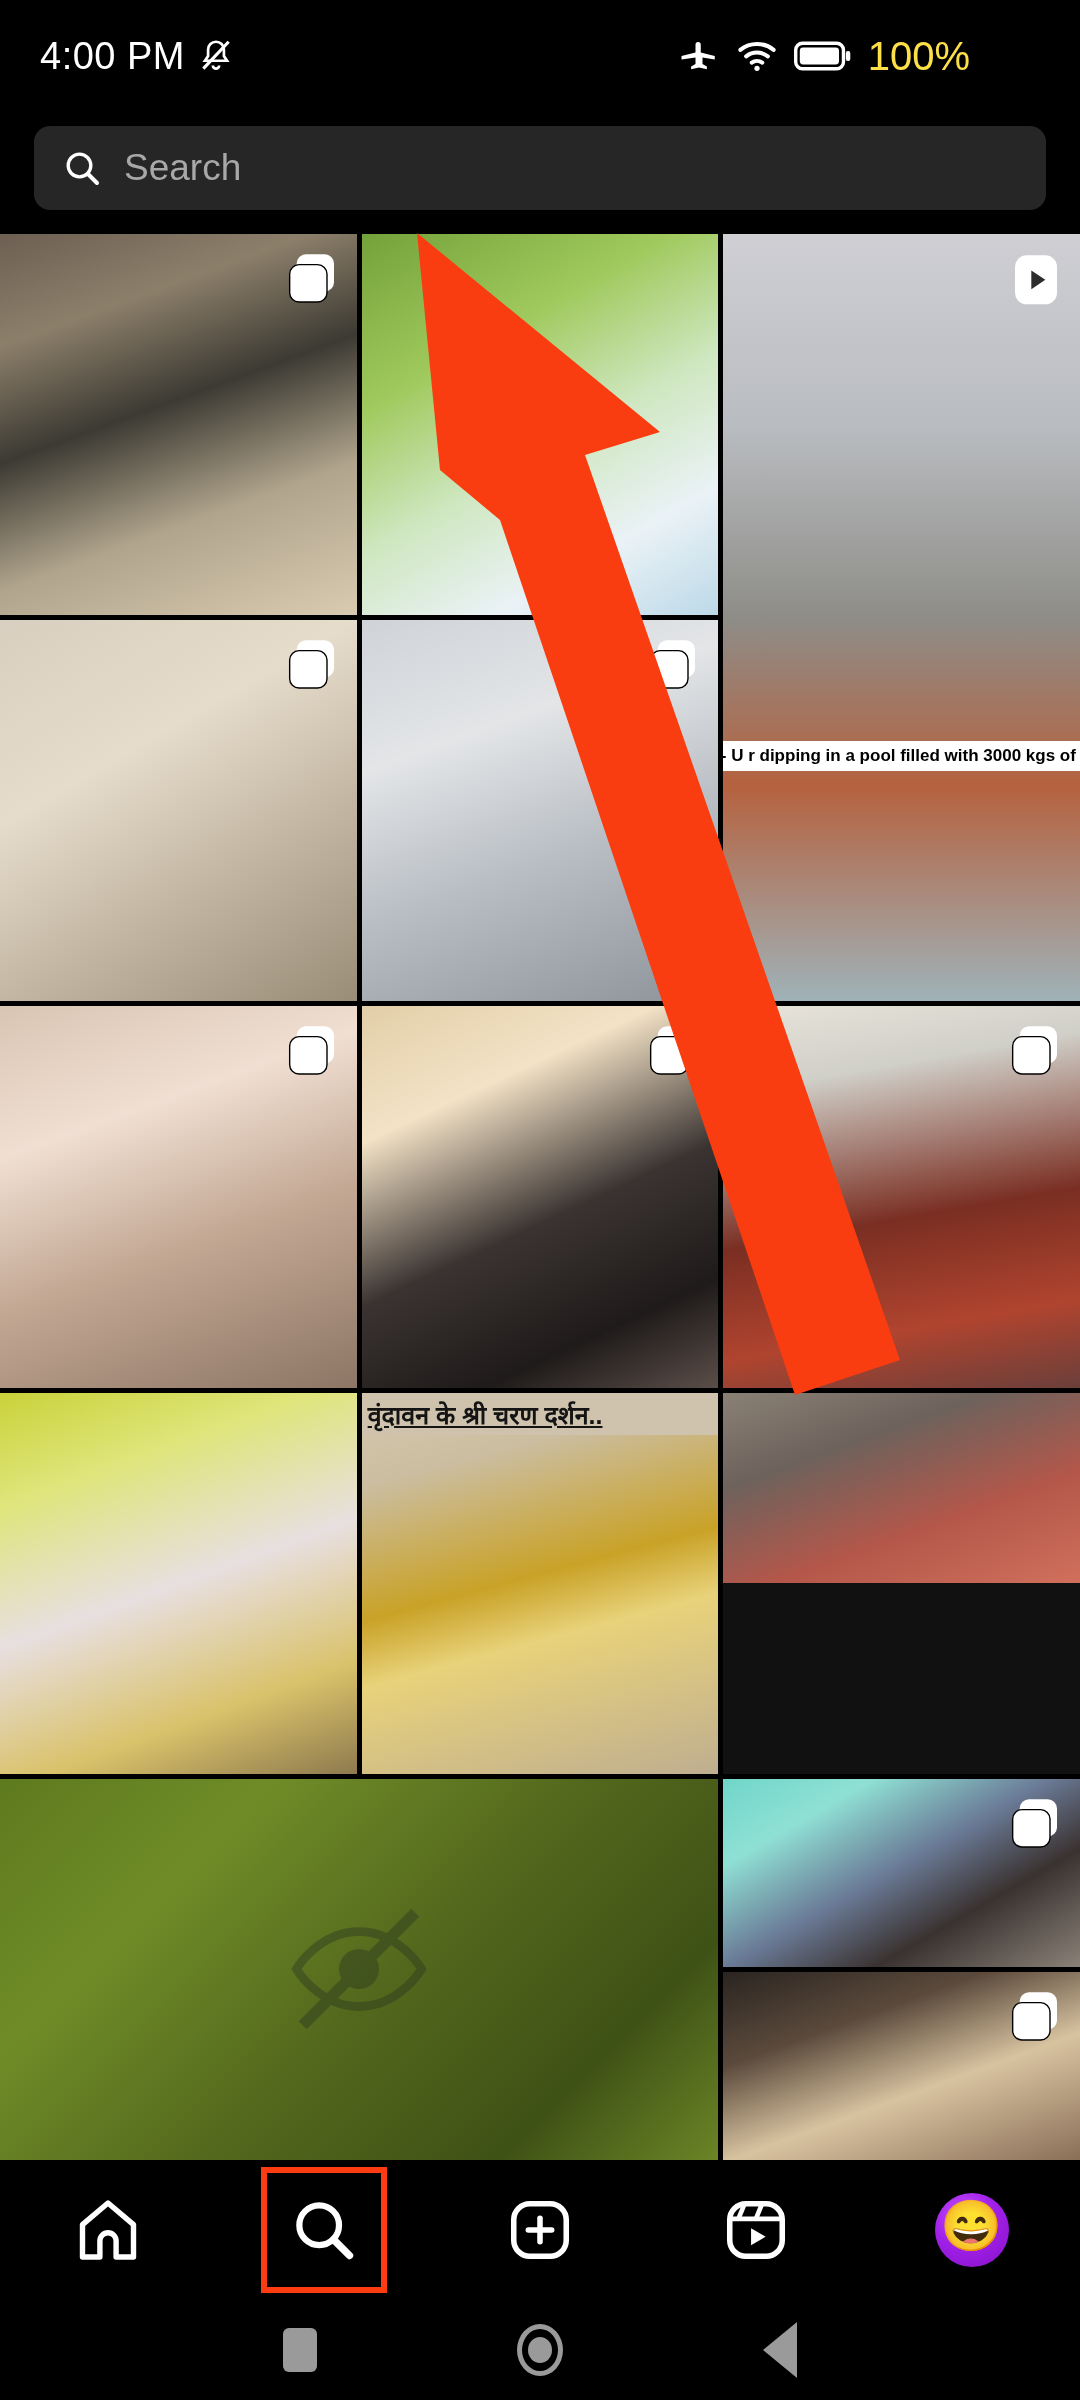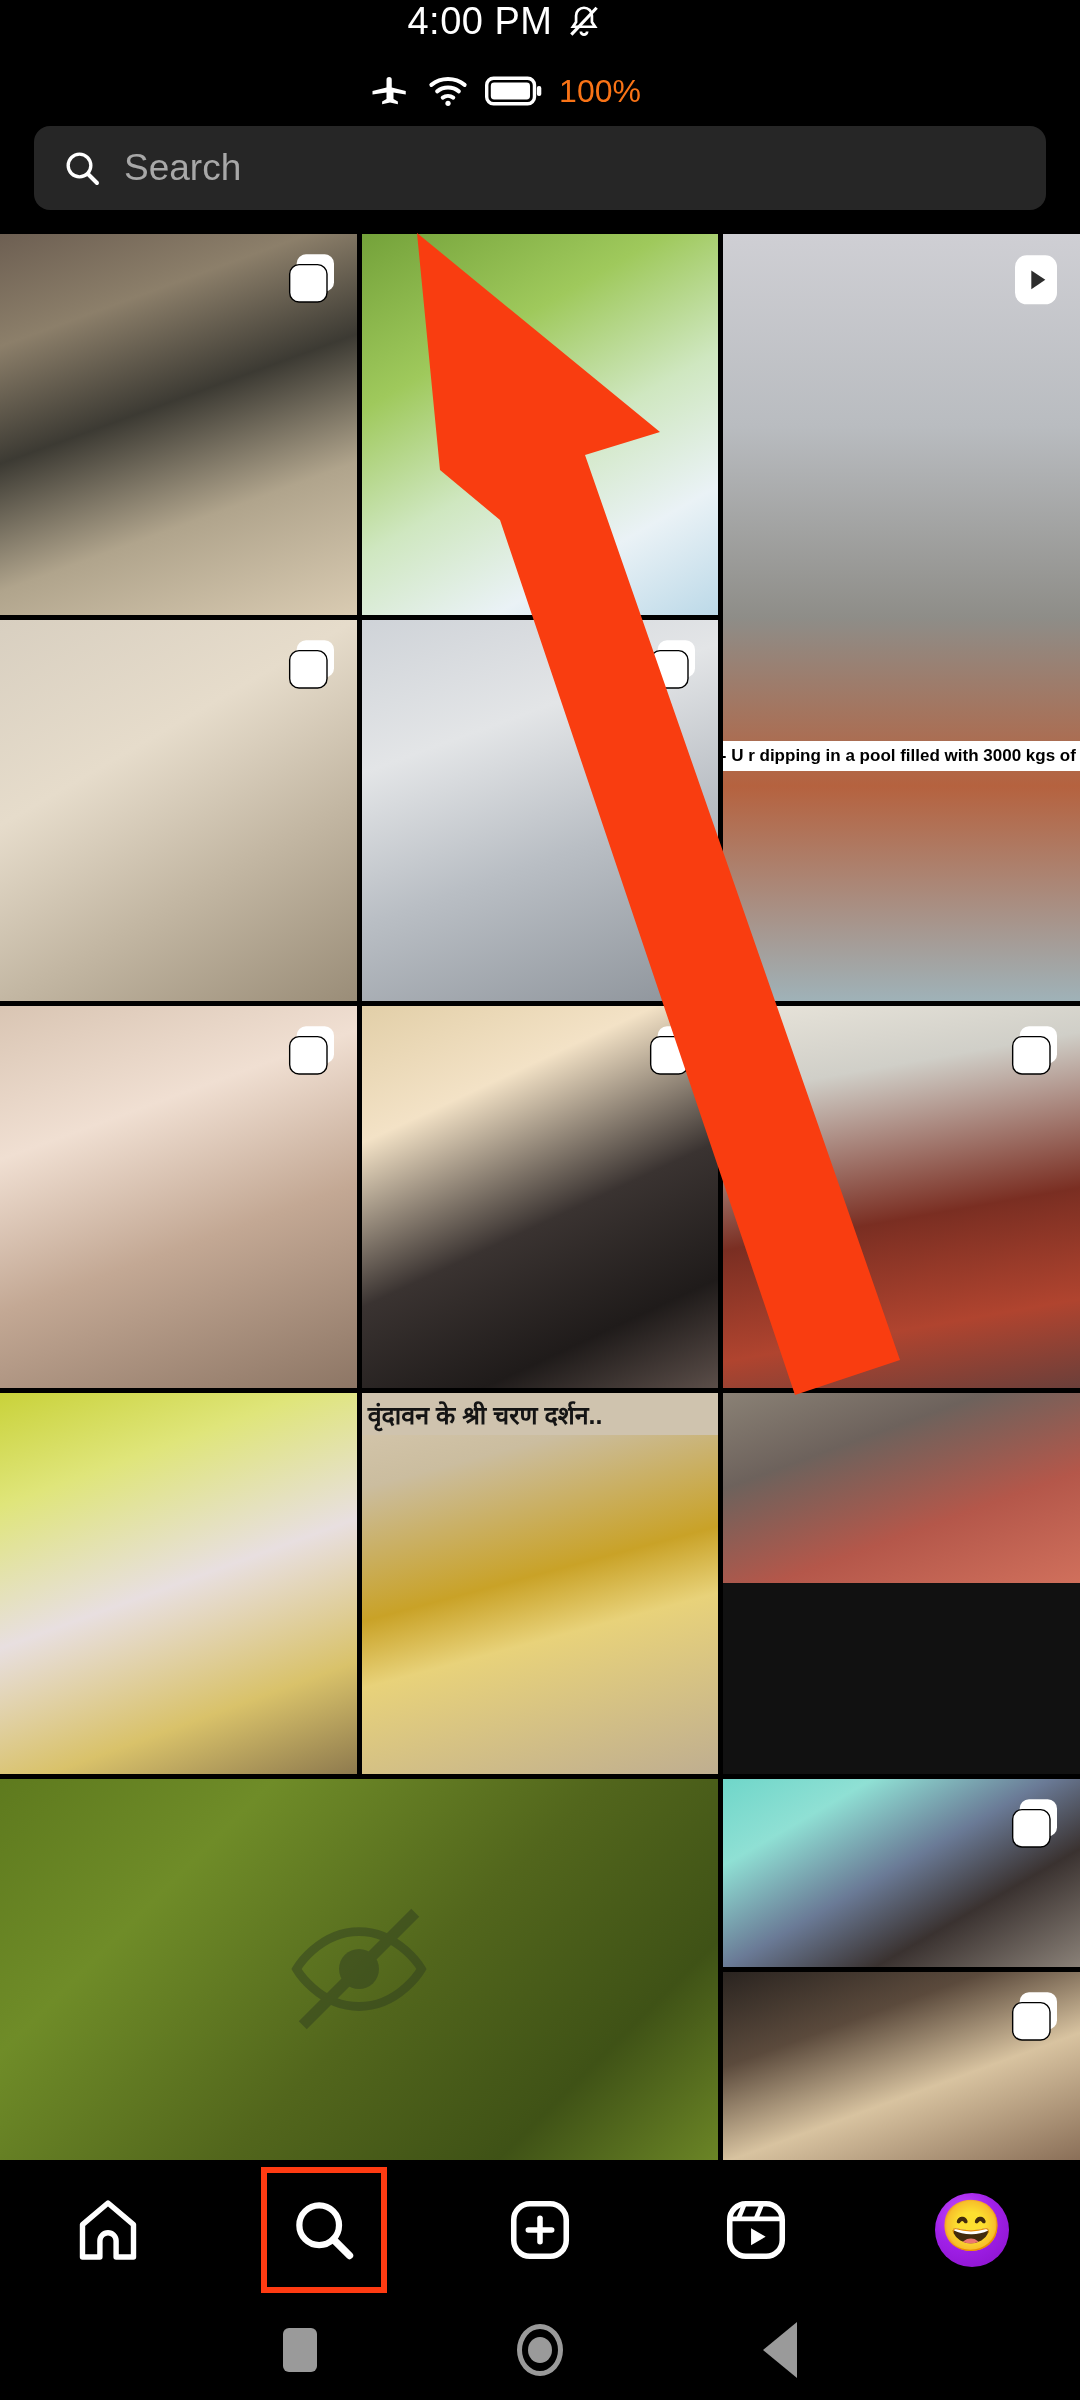--- a/index.html
+++ b/index.html
@@ -8,26 +8,26 @@
     background:#000;
     font-family:"Liberation Sans", sans-serif;
     overflow:hidden;
   }
   #screen { position:relative; width:1080px; height:2400px; background:#000; }
 
   
   .statusbar {
     position:absolute; top:0; left:0; width:1004px; height:112px;
     display:flex; align-items:center; justify-content:space-between;
-    padding:0 34px 0 40px; background:#000; z-index:20;flex-direction:column;
+    padding:0 34px 0 40px; background:#000; z-index:20;
   }
   .sb-left { display:flex; align-items:center; gap:12px; }
   .sb-time { color:#fff; font-size:38px; font-weight:400; letter-spacing:.5px; }
   .sb-right { display:flex; align-items:center; gap:16px; }
-  .sb-pct { color:#f97316; font-size:32px; font-weight:500; }
+  .sb-pct { color:#fde047; font-size:40px; font-weight:500; }
   .ic { display:block; }
 
   
   .searchwrap {
     position:absolute; top:126px; left:0; width:1080px; height:104px;
     padding:0 34px; z-index:20; background:#000;text-align:right;
   }
   .searchbar {
     width:100%; height:84px; background:#262626; border-radius:16px;
     display:flex; align-items:center; padding:0 28px; gap:22px;
@@ -70,21 +70,21 @@
   .ovl-caption {
     position:absolute; left:50%; transform:translateX(-50%);
     background:#fff; color:#000; font-weight:bold;
     white-space:nowrap; z-index:4;
   }
   .cap-reel { bottom:230px; font-size:17px; padding:5px 9px; }
   .cap-hi-top {
     position:absolute; top:0; left:0; width:100%;
     background:#cfc3ae; color:#141414; font-size:25px; font-weight:600;
     padding:4px 6px; z-index:4; text-align:left; overflow:hidden;
-    text-overflow:clip; white-space:nowrap;
+    text-overflow:clip; white-space:nowrap;text-decoration:underline;
   }
   .cap-hi-bot {
     position:absolute; bottom:0; left:0; width:100%;
     background:#cfc3ae; color:#141414; font-size:27px; font-weight:600;
     padding:5px 8px; z-index:4; text-align:center; white-space:nowrap;
   }
   .split-top { position:absolute; top:0; left:0; width:100%; height:50%; }
   .split-bot { position:absolute; bottom:0; left:0; width:100%; height:50%; }
 
   

